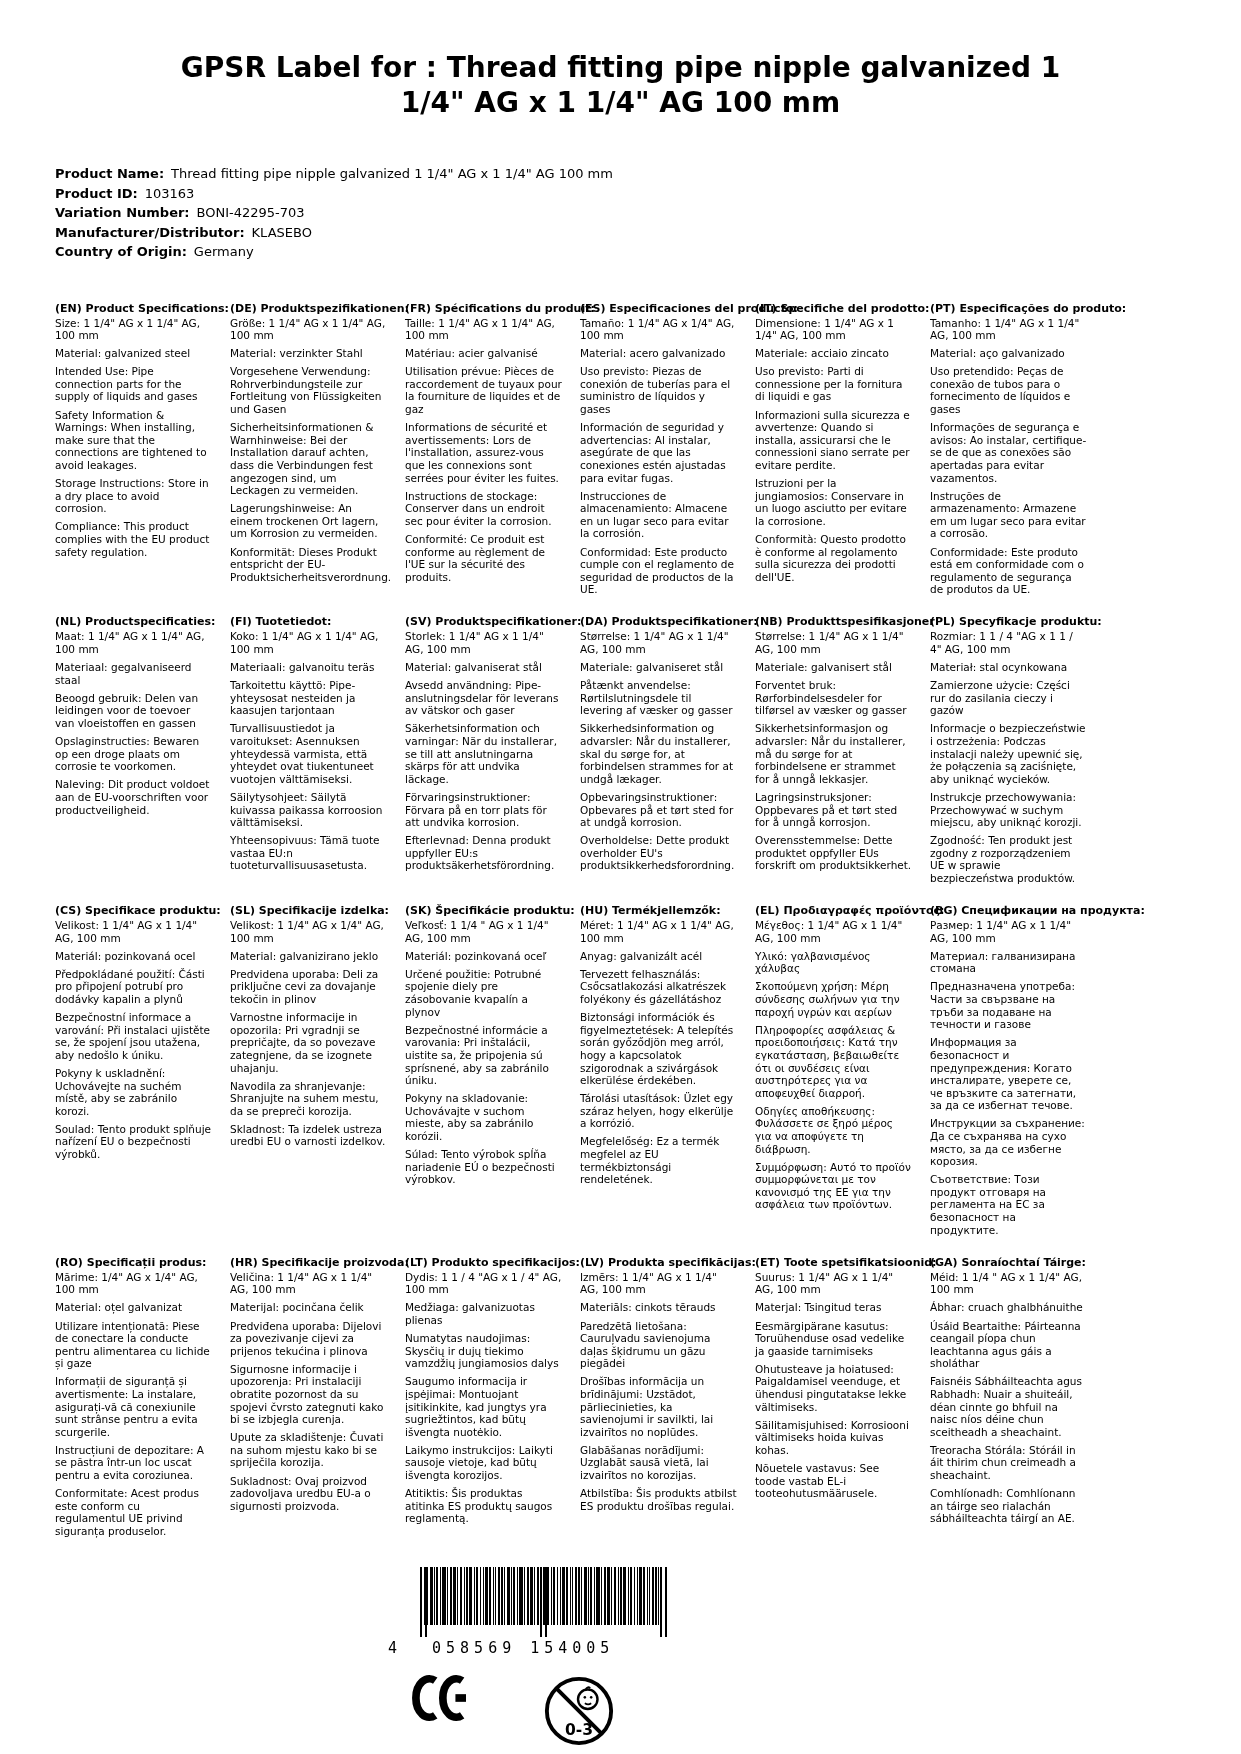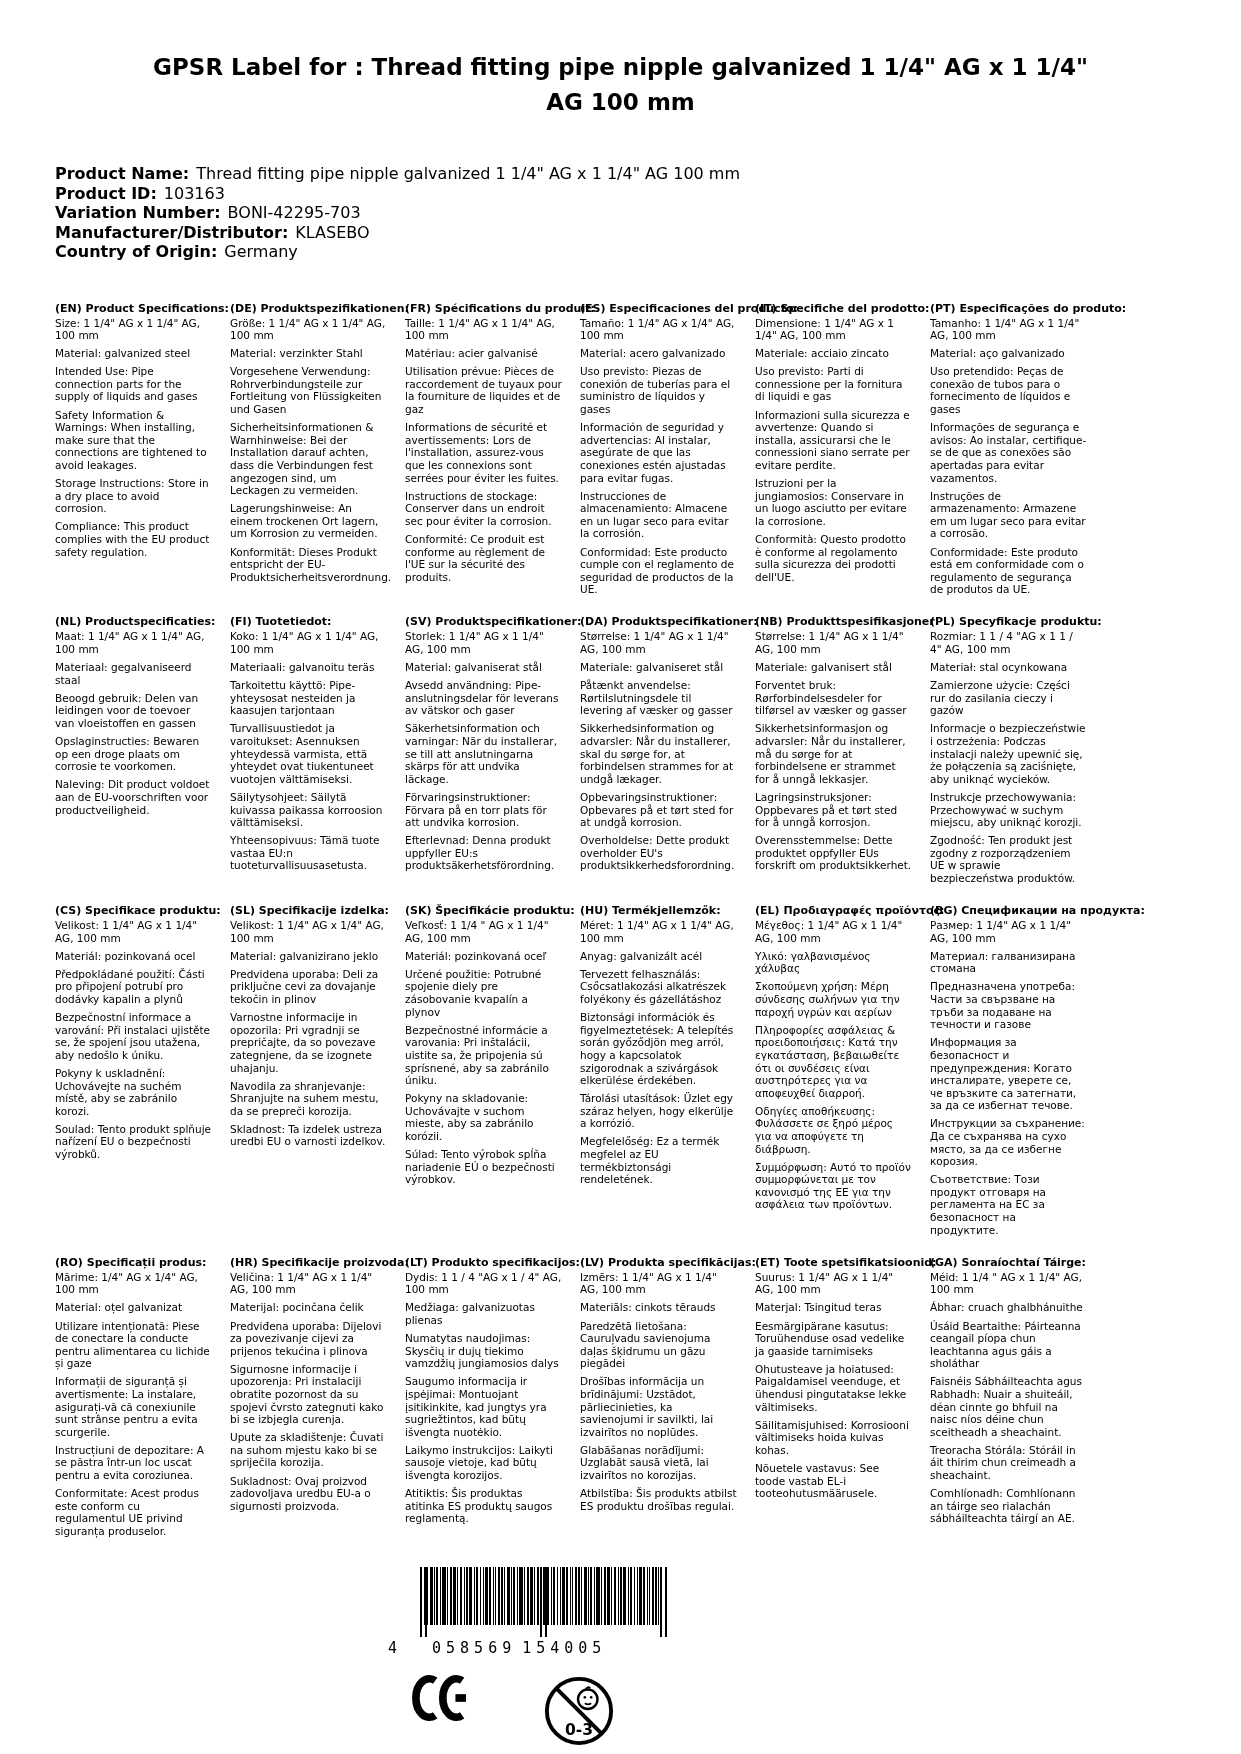--- a/index.html
+++ b/index.html
@@ -1,34 +1,34 @@
 <!DOCTYPE html>
 <html><head>
 <meta charset="utf-8">
 <style>
   html,body{margin:0;padding:0;background:#888;}
   .page{width:1241px;height:1754px;background:#fff;position:relative;margin:0 auto;
         font-family:"DejaVu Sans",sans-serif;color:#000;overflow:hidden;}
-  .title{font-size:23px;line-height:35px;font-weight:bold;text-align:center;
+  .title{font-size:28px;line-height:35px;font-weight:bold;text-align:center;
          margin:0 auto;padding-top:50px;max-width:940px;}
-  .info{margin:44px 0 0 55px;font-size:16px;line-height:19.5px;}
+  .info{margin:44px 0 0 55px;font-size:13px;line-height:19.5px;}
   .info-row{white-space:nowrap;}
   .info-label{font-weight:bold;margin-right:7px;}
   .spec-grid{display:grid;grid-template-columns:repeat(6,175px);row-gap:14px;
              align-items:start;margin:40px 4px 0 55px;}
   .spec-block{width:157px;}
   .spec-header{font-weight:bold;font-size:11px;white-space:nowrap;margin:0 0 2px 0;}
   .spec-para{font-size:10.5px;line-height:1.2;margin:0 0 5.5px 0;}
   .barcode-section{position:absolute;left:388px;top:1566px;width:310px;}
   .bars{display:block;margin-left:30px;}
   .barcode-digits{display:flex;margin-top:1px;font-family:"DejaVu Sans Mono",monospace;
                   font-size:15px;letter-spacing:5px;}
   .bc-d0{margin-left:0;}
   .bc-d1{margin-left:30px;}
-  .bc-d2{margin-left:6px;}
+  .bc-d2{margin-left:14px;}
   .symbols-row{display:flex;align-items:flex-start;gap:72px;margin:16px 0 0 24px;}
   svg{display:block;}
 </style>
 </head>
 <body>
 
 <div class="page">
 
   <h1 class="title">GPSR Label for : Thread fitting pipe nipple galvanized 1 1/4" AG x 1 1/4" AG 100 mm</h1>
 

